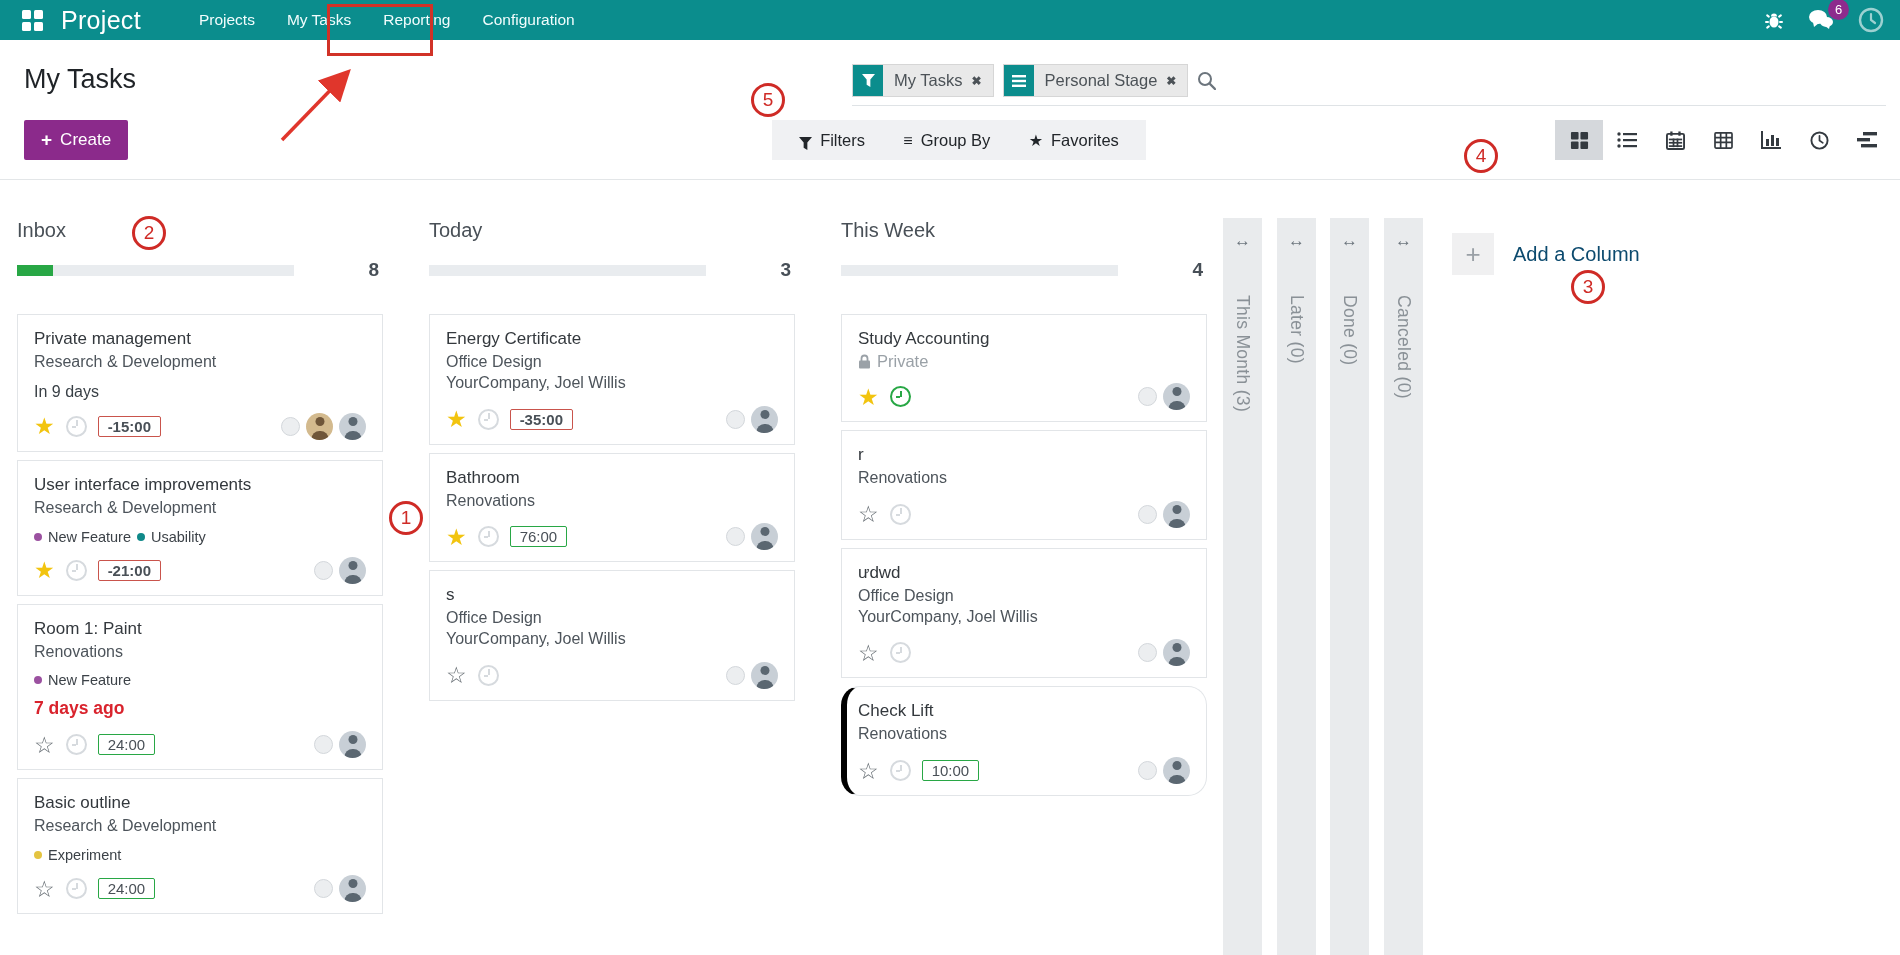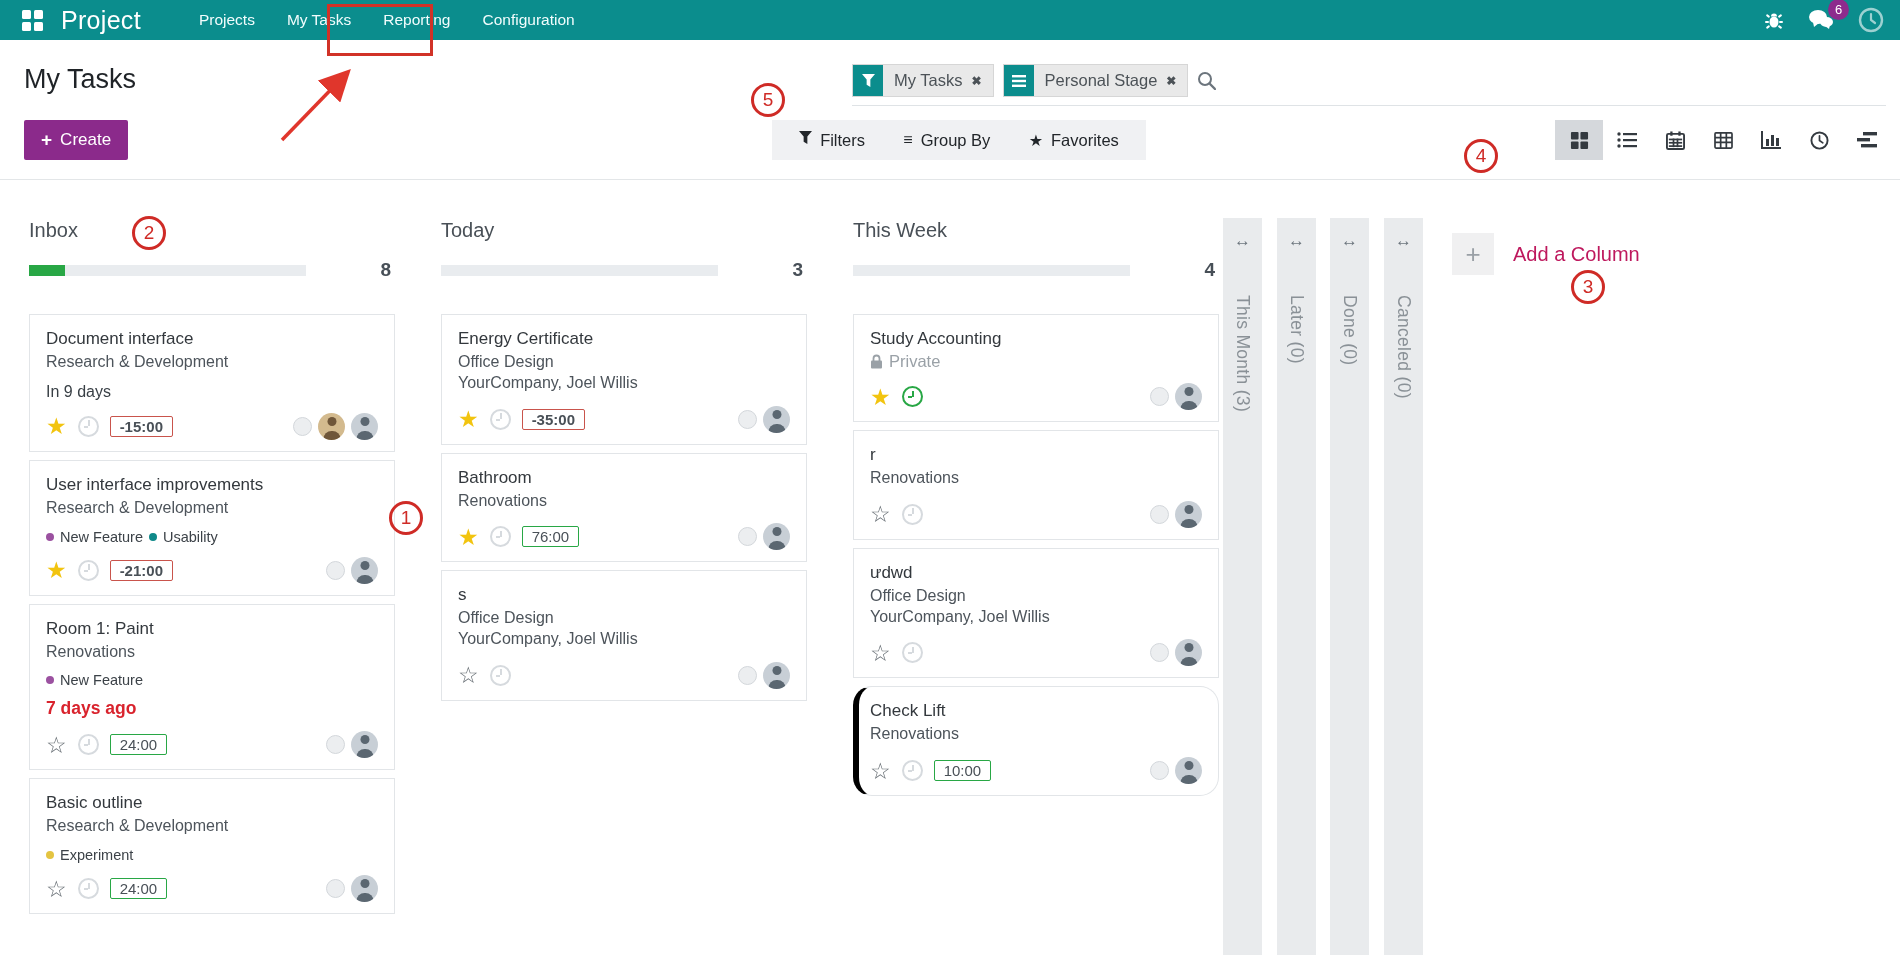--- a/index.html
+++ b/index.html
@@ -51,33 +51,33 @@
   .facet-body { padding:0 11px; display:flex; align-items:center; gap:9px;
     font-size:16.5px; color:#4c5257; }
   .facet-x { font-size:12px; font-weight:700; color:#4c5257; cursor:pointer; }
   .search-input { flex:1; border:none; outline:none; font-size:17.5px; color:#495057;
     font-family:"Liberation Sans", sans-serif; background:transparent; padding-left:8px; }
   .search-input::placeholder { color:#8d949a; }
 
   .filter-bar { position:absolute; left:772px; top:80px; width:374px; height:40px;
     background:#f0f1f3; display:flex; align-items:center; justify-content:space-around;
     padding:0 8px; }
-  .fb-item { display:flex; align-items:flex-start; gap:8px; font-size:16.5px; color:#22262a;
+  .fb-item { display:flex; align-items:flex-end; gap:8px; font-size:16.5px; color:#22262a;
     cursor:pointer; }
   .fb-glyph { font-size:16px; color:#22262a; }
 
   .view-switcher { position:absolute; right:9px; top:80px; height:40px; display:flex; }
   .vs-btn { width:48px; height:40px; display:flex; align-items:center; justify-content:center;
     cursor:pointer; background:#fff; }
   .vs-btn.active { background:#d5d8dc; }
   .vs-btn svg { display:block; }
 
   
   .board { position:absolute; top:197px; left:0; right:0; bottom:0; background:#fff;
-    display:flex; padding-left:29px; }
+    display:flex; padding-left:17px; }
   .kcol { width:366px; margin-right:46px; flex:0 0 auto; }
   .kcol-title { margin-top:22px; font-size:20px; color:#495057; }
   .kcol-progress-row { display:flex; align-items:center; margin-top:17px; }
   .progress { width:277px; height:11px; background:#e9ecef; cursor:pointer; }
   .progress .fill { height:100%; background:#28a745; }
   .kcount { margin-left:auto; margin-right:4px; font-size:19px; font-weight:600; color:#474f57; }
   .cards { margin-top:33px; display:flex; flex-direction:column; gap:8px; }
 
   .kcard { background:#fff; border:1px solid #e2e5e8; padding:14px 16px 11px; cursor:pointer; }
   .kcard.highlight { border-left:6px solid #000000; padding-left:11px;border-radius:19px; }
@@ -115,21 +115,21 @@
   .folded { position:absolute; top:21px; bottom:0; width:39px; background:#e9ebed;
     display:flex; flex-direction:column; align-items:center; cursor:pointer; }
   .folded .resize-glyph { margin-top:13px; color:#6c757d; font-size:17px; }
   .folded .flabel { margin-top:44px; writing-mode:vertical-rl; font-size:17.5px;
     color:#8a9197; letter-spacing:.3px; white-space:nowrap; }
   .f1 { left:1223px; } .f2 { left:1277px; } .f3 { left:1330px; } .f4 { left:1384px; }
 
   .add-col { position:absolute; left:1452px; top:36px; display:flex; align-items:center; }
   .add-col-btn { width:42px; height:42px; background:#f0f0f1; color:#9aa0a6; font-size:26px;
     display:flex; align-items:center; justify-content:center; cursor:pointer; }
-  .add-col-label { margin-left:19px; font-size:20px; color:#be185d; cursor:pointer; }
+  .add-col-label { margin-left:19px; font-size:20px; color:#0c4a6e; cursor:pointer; }
 
   
   .anno { position:absolute; z-index:100; pointer-events:none; }
   .anno-box { left:327px; top:4px; width:106px; height:52px; border:3px solid #d13227; }
   .anno-circle { width:34px; height:34px; border:3px solid #cf2b26; border-radius:50%;
     color:#cf2b26; font-size:19px; display:flex; align-items:center; justify-content:center; }
   .ac1 { left:389px; top:501px; } .ac2 { left:132px; top:216px; } .ac3 { left:1571px; top:270px; }
   .ac4 { left:1464px; top:139px; } .ac5 { left:751px; top:83px; }
 </style>
 </head>
@@ -302,21 +302,21 @@
   <div class="kcol">
     <div class="kcol-title">Inbox</div>
     <div class="kcol-progress-row">
       <div class="progress">
           <div class="fill" style="width:13%"></div>
         </div>
       <div class="kcount">8</div>
     </div>
     <div class="cards">
       <div class="kcard">
-        <div class="kcard-title">Document interface</div>
+        <div class="kcard-title">Private management</div>
         <div class="kcard-project">Research &amp; Development</div>
         <div class="kcard-deadline">In 9 days</div>
         <div class="kcard-footer">
           <span class="star">★</span>
           <span class="clock-ic"></span>
           <span class="hours-badge danger">-15:00</span>
           <span class="footer-right">
             <span class="state-circle"></span>
             <span class="avatar"></span>
             <span class="avatar alt"></span>

